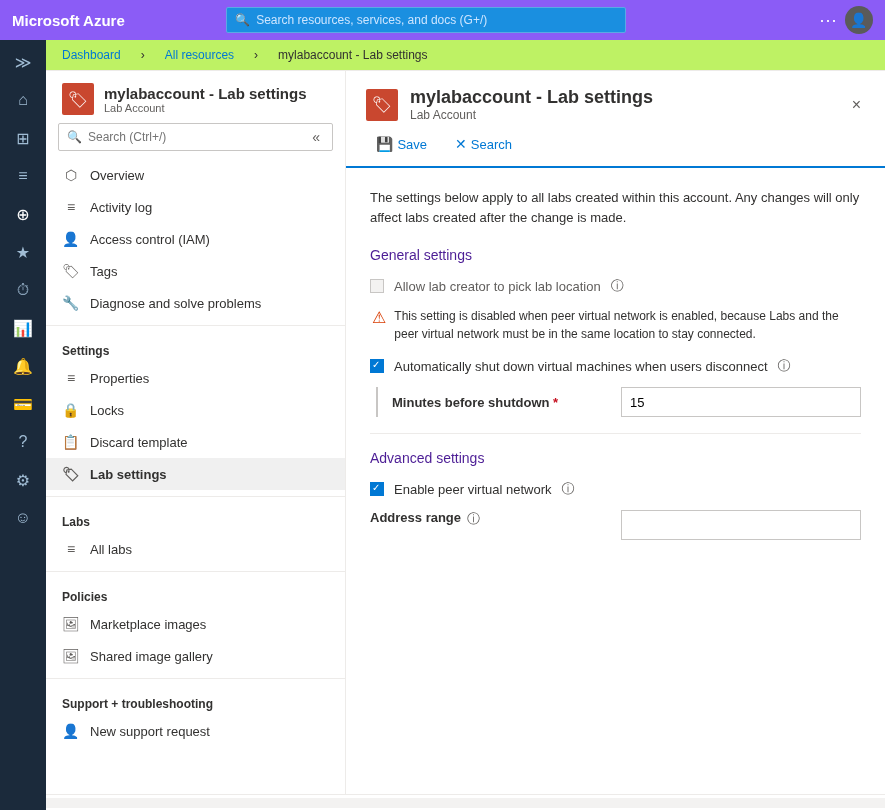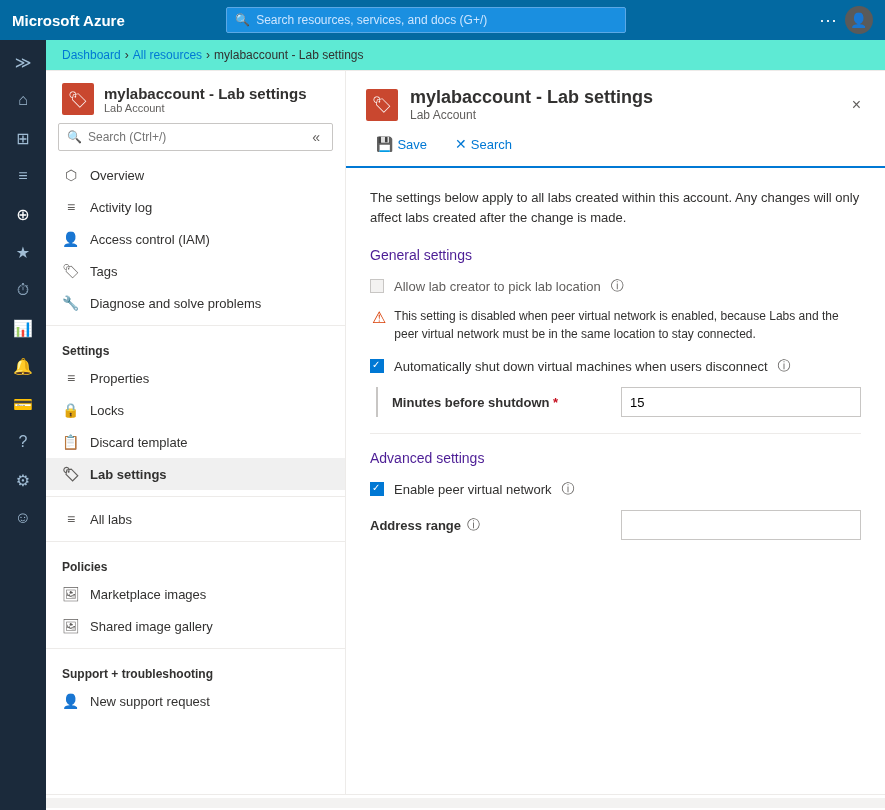--- a/index.html
+++ b/index.html
@@ -1,20 +1,20 @@
 <!DOCTYPE html>
 <html><head>
   <meta charset="utf-8">
   <style>
     * { box-sizing: border-box; margin: 0; padding: 0; }
     body { font-family: 'Segoe UI', Arial, sans-serif; font-size: 13px; background: #f3f2f1; overflow: hidden; width: 885px; height: 810px; }
 
     
     .topbar {
-      background: #0369a1;
+      background: #8b5cf6;
       height: 40px;
       display: flex;
       align-items: center;
       padding: 0 12px;
       gap: 10px;
     }
     .topbar-brand {
       color: white;
       font-weight: 700;
       font-size: 15px;
@@ -80,27 +80,27 @@
     
     .content-area {
       flex: 1;
       display: flex;
       flex-direction: column;
       overflow: hidden;
     }
 
     
     .breadcrumb {
-      background: #5eead4;
+      background: #bef264;
       padding: 8px 16px;
       font-size: 12px;
       color: #0078d4;
       display: flex;
       align-items: center;
-      gap: 4px;
+      gap: 20px;
       border-bottom: 1px solid #edebe9;
     }
     .breadcrumb span { color: #323130; }
     .breadcrumb a { color: #0078d4; text-decoration: none; }
     .breadcrumb-sep { color: #605e5c; }
 
     
     .panel-container {
       flex: 1;
       display: flex;
@@ -464,20 +464,21 @@
         <div class="sidebar-item">
           <span class="sidebar-item-icon">📋</span>
           <span>Discard template</span>
         </div>
         <div class="sidebar-item active">
           <span class="sidebar-item-icon">🏷</span>
           <span>Lab settings</span>
         </div>
 
         <hr class="sidebar-divider">
+        <div class="sidebar-section-label">Labs</div>
         <div class="sidebar-item">
           <span class="sidebar-item-icon">≡</span>
           <span>All labs</span>
         </div>
 
         <hr class="sidebar-divider">
         <div class="sidebar-section-label">Policies</div>
         <div class="sidebar-item">
           <span class="sidebar-item-icon">🖼</span>
           <span>Marketplace images</span>
@@ -554,21 +555,21 @@
 
           <div class="section-title">Advanced settings</div>
 
           <div class="setting-row">
             <span class="checkbox-checked"></span>
             <span class="setting-label enabled">Enable peer virtual network</span>
             <span class="info-icon">ⓘ</span>
           </div>
 
 
-          <div style="display:flex; align-items:center; ">
+          <div style="display:flex; align-items:flex-start; ">
             <span class="field-label">Address range</span>
             <span class="info-icon" style="margin-left:6px;">ⓘ</span>
             <div style="flex:1; display:flex; justify-content:flex-end; max-width:380px; margin-left:auto;">
               <input type="text" class="address-input" value="" style="">
             </div>
           </div>
         </div>
       </div>
     </div>
 

